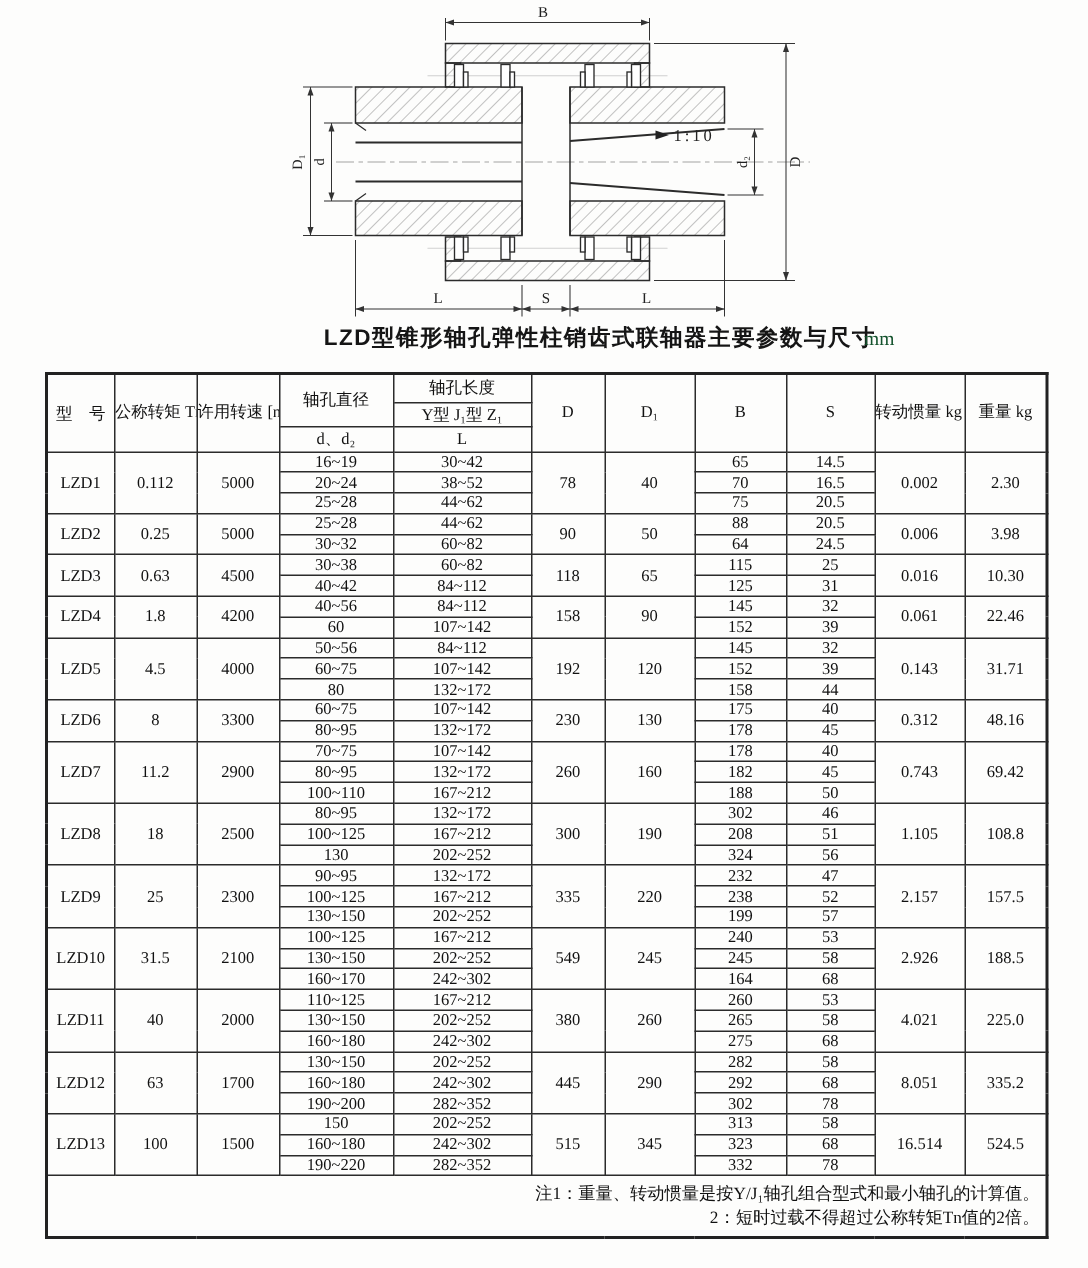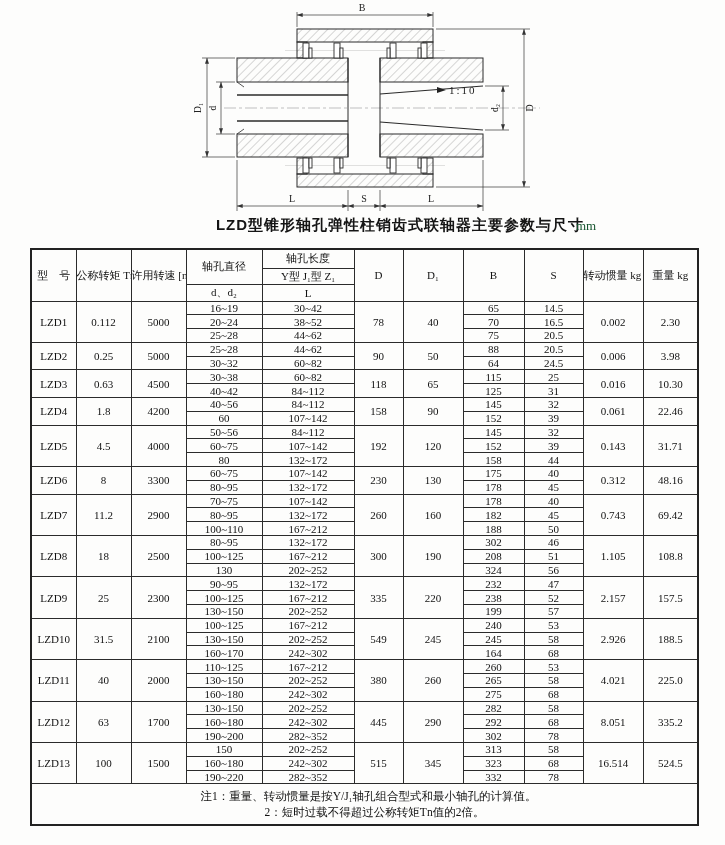--- a/index.html
+++ b/index.html
@@ -26,21 +26,21 @@
     font-size:11px;color:#111;padding:0;font-weight:normal;
     overflow:hidden;white-space:nowrap;
   }
   .params thead tr:nth-child(1){height:19px;}
   .params thead tr:nth-child(2){height:16px;}
   .params thead tr:nth-child(3){height:17px;}
   .params tbody td{height:12.8px;line-height:12px;}
   .ml{white-space:pre-line;line-height:14px;}
   .ml2{white-space:pre-line;line-height:24px;}
   .params tfoot td{
-    text-align:center;font-size:11.5px;line-height:16px;
+    text-align:right;font-size:11.5px;line-height:16px;
     padding:4px 4px 4px 12px;white-space:normal;height:auto;margin-top:10px;
   }
   .note2{padding-left:12px;}
   svg text{font-family:"Liberation Serif","DejaVu Serif",serif;fill:#222;}
 </style>
 </head>
 <body>
 
 <div class="drawing-wrap">
 <svg width="725" height="216" viewBox="0 0 725 216">

